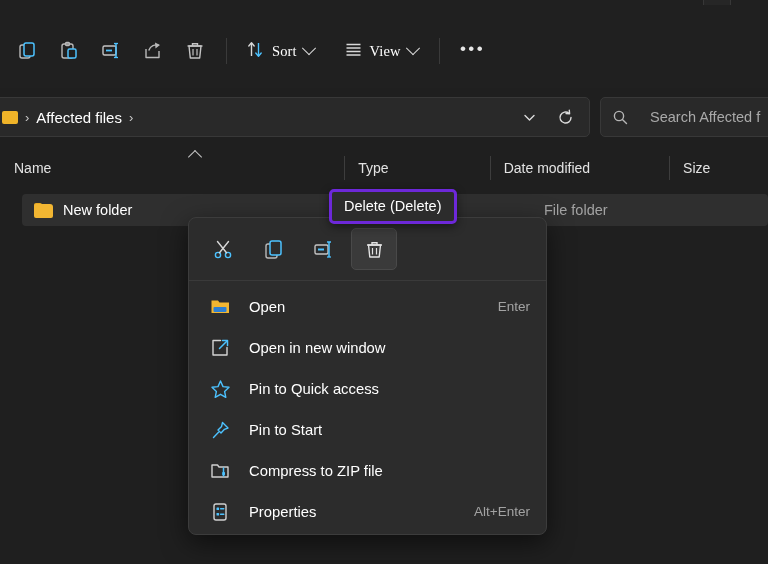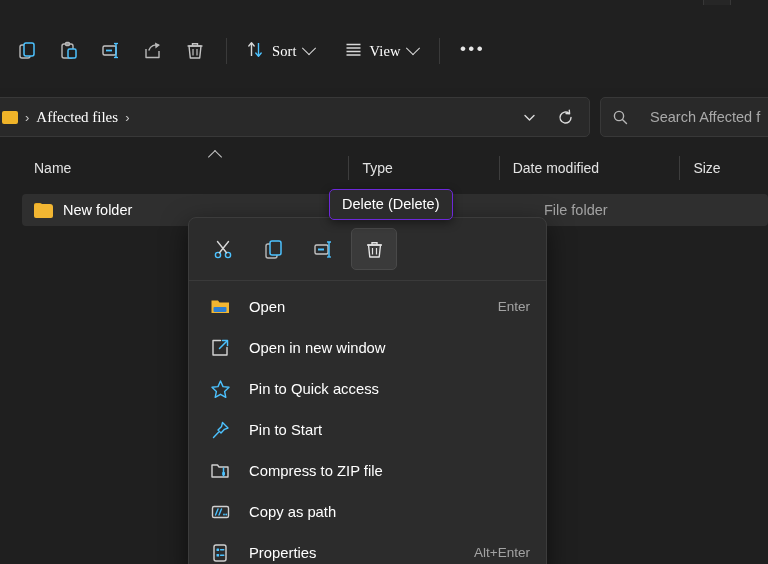--- a/index.html
+++ b/index.html
@@ -104,21 +104,20 @@
   .crumb-sep {
     color: #c9c9c9;
     font-size: 13px;
     margin: 0 7px;
     flex: 0 0 auto;
   }
   .crumb-txt {
     font-size: 15px;
     color: #ffffff;
     white-space: nowrap;
-    font-family: Liberation Serif, serif;
   }
   .addr-spacer { flex: 1 1 auto; }
   .addr-btn {
     width: 36px; height: 32px;
     display: flex; align-items: center; justify-content: center;
     border-radius: 4px;
     flex: 0 0 auto;
   }
 
   .searchbox {
@@ -149,21 +148,20 @@
     align-items: center;
   }
   .col {
     position: relative;
     height: 34px;
     display: flex;
     align-items: center;
     font-size: 14px;
     color: #e3e3e3;
     box-sizing: border-box;
-    margin-left: 20px;
   }
   .col .lbl { padding-left: 14px; }
   .col.divider::before {
     content: "";
     position: absolute;
     left: 0; top: 5px;
     width: 1px; height: 24px;
     background: #3d3d3d;
   }
   .sortcaret {
@@ -239,21 +237,21 @@
     width: 78px;
     box-sizing: border-box;
   }
 
   
   .tooltip {
     position: absolute;
     left: 329px; top: 189px;
     padding: 6px 12px 7px 12px;
     background: #2c2c2c;
-    border: 1px solid #6d28d9;
+    border: 3px solid #6d28d9;
     border-radius: 5px;
     font-size: 14.5px;
     color: #ffffff;
     white-space: nowrap;
     z-index: 40;
     box-shadow: 0 3px 10px rgba(0,0,0,.45);
   }
 
   
   .ctxmenu {
@@ -556,33 +554,20 @@
         <svg width="21" height="19" viewBox="0 0 21 19" aria-hidden="true">
           <path d="M2 4 L7.5 4 L9 6 L18 6 L18 16 L2 16 Z" fill="none" stroke="#d0d0d0" stroke-width="1.4" stroke-linejoin="round"></path>
           <line x1="13.5" y1="6.5" x2="13.5" y2="15.5" stroke="#4cc2ff" stroke-width="1.5"></line>
           <rect x="12.2" y="11" width="2.8" height="3.4" rx="0.8" fill="#4cc2ff"></rect>
         </svg>
       </span>
       <span class="ctx-lbl">Compress to ZIP file</span>
       <span class="ctx-acc"></span>
     </div>
 
-    <div class="ctx-item">
-      <span class="ctx-ico">
-        <svg width="21" height="18" viewBox="0 0 21 18" aria-hidden="true">
-          <rect x="2.5" y="3.5" width="16" height="11" rx="1.6" fill="none" stroke="#d0d0d0" stroke-width="1.4"></rect>
-          <line x1="5.5" y1="12" x2="8" y2="6" stroke="#4cc2ff" stroke-width="1.4" stroke-linecap="round"></line>
-          <line x1="9" y1="12" x2="11.5" y2="6" stroke="#4cc2ff" stroke-width="1.4" stroke-linecap="round"></line>
-          <circle cx="14" cy="11.5" r="0.9" fill="#4cc2ff"></circle>
-          <circle cx="16.2" cy="11.5" r="0.9" fill="#4cc2ff"></circle>
-        </svg>
-      </span>
-      <span class="ctx-lbl">Copy as path</span>
-      <span class="ctx-acc"></span>
-    </div>
 
     <div class="ctx-item">
       <span class="ctx-ico">
         <svg width="20" height="20" viewBox="0 0 20 20" aria-hidden="true">
           <rect x="4" y="2" width="12" height="16" rx="2" fill="none" stroke="#d0d0d0" stroke-width="1.4"></rect>
           <rect x="6.5" y="5.5" width="2.6" height="2.6" rx="0.6" fill="#4cc2ff"></rect>
           <line x1="10.6" y1="6.8" x2="13.8" y2="6.8" stroke="#4cc2ff" stroke-width="1.4" stroke-linecap="round"></line>
           <rect x="6.5" y="11" width="2.6" height="2.6" rx="0.6" fill="#4cc2ff"></rect>
           <line x1="10.6" y1="12.3" x2="13.8" y2="12.3" stroke="#4cc2ff" stroke-width="1.4" stroke-linecap="round"></line>
         </svg>

